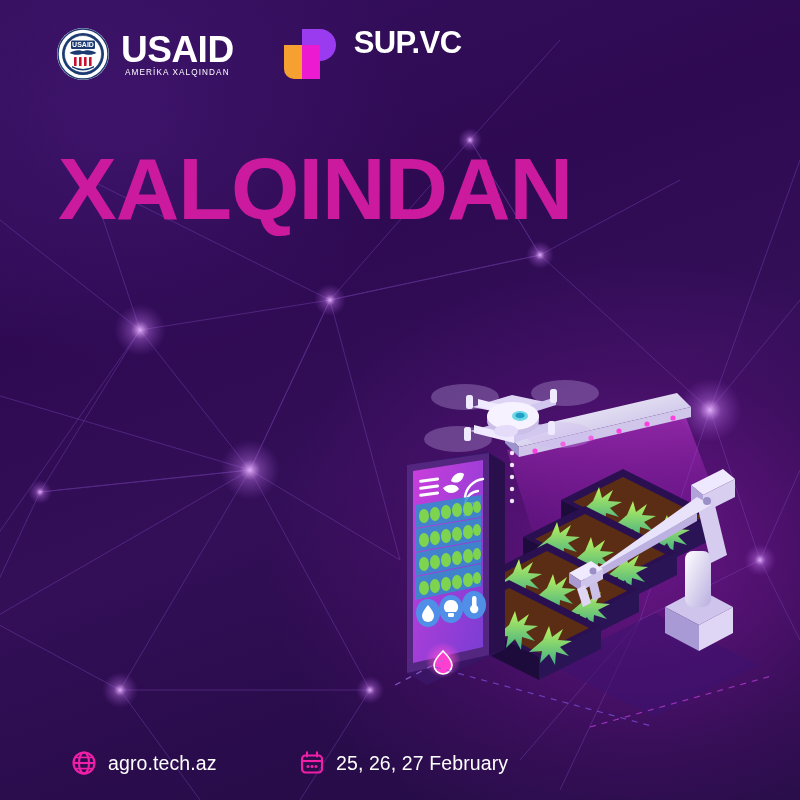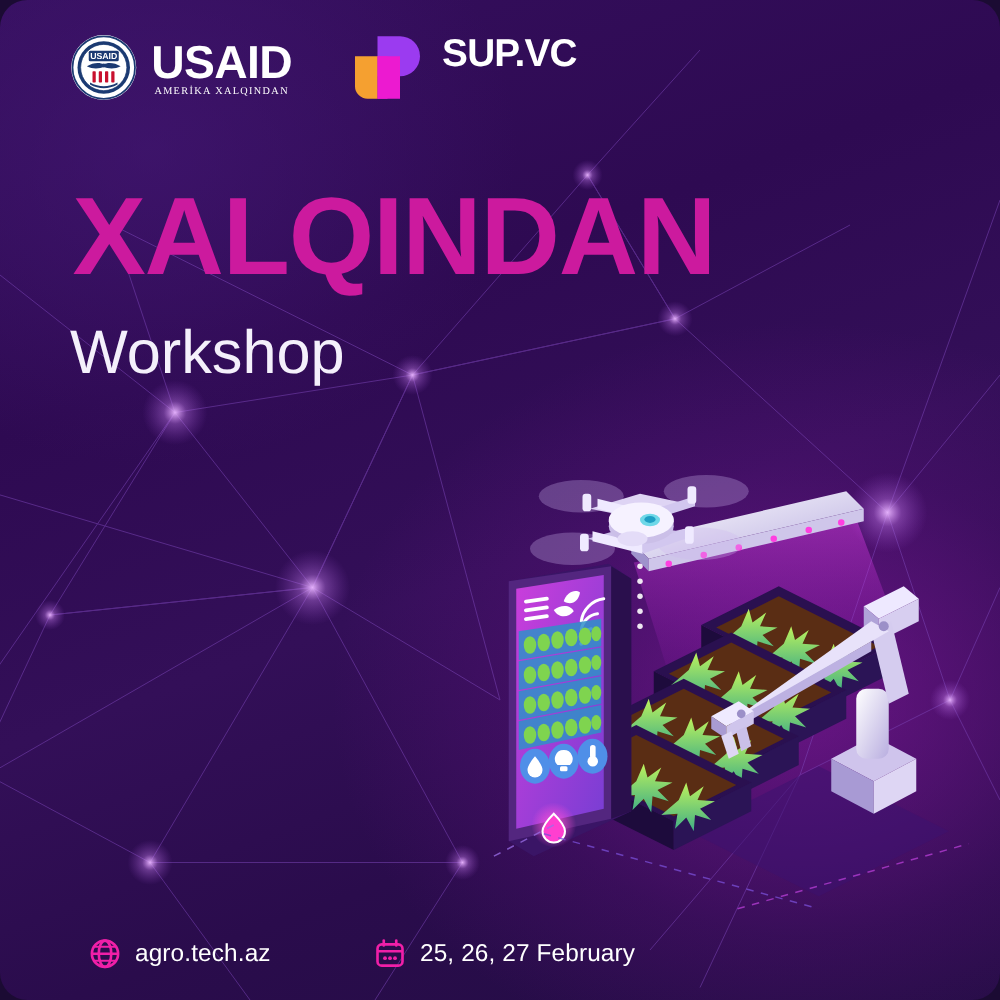--- a/index.html
+++ b/index.html
@@ -10,21 +10,20 @@
   #poster {
     position: relative;
     width: 800px;
     height: 800px;
     overflow: hidden;
     font-family: "Liberation Sans", sans-serif;
     background:
       radial-gradient(ellipse 520px 420px at 640px 560px, rgba(168,30,190,0.50) 0%, rgba(120,20,150,0.22) 45%, rgba(60,12,90,0.0) 72%),
       radial-gradient(ellipse 420px 360px at 120px 120px, rgba(70,25,120,0.55) 0%, rgba(45,12,82,0.0) 70%),
       linear-gradient(160deg, #350f5e 0%, #2e0a52 32%, #330f58 55%, #2a0c4c 75%, #230d44 100%);
-    border-radius: 22px;
   }
 
   
   .bg-net { position: absolute; inset: 0; }
 
   
   .header {
     position: absolute;
     top: 26px; left: 55px;
     display: flex;
@@ -39,21 +38,20 @@
     font-weight: bold;
     letter-spacing: -0.5px;
     line-height: 1;
   }
   .usaid-tag {
     color: #ffffff;
     font-size: 8.2px;
     letter-spacing: 1.1px;
     margin-top: 0;
     white-space: nowrap;
-    font-family: Liberation Serif, serif;
   }
   .supvc-lockup { display: flex; align-items: flex-start; gap: 16px; }
   .supvc-word {
     color: #ffffff;
     font-size: 31px;
     font-weight: bold;
     letter-spacing: -0.6px;
     line-height: 1;
   }
 
@@ -189,21 +187,20 @@
         <path d="M22 2 H40 A16 16 0 0 1 40 34 H22 Z" fill="#9b3bf0"></path>
         <rect x="22" y="18" width="18" height="34" fill="#ec1ad0"></rect>
         <path d="M4 18 H22 V52 H14 A10 10 0 0 1 4 42 Z" fill="#f5a030"></path>
         <rect x="22" y="18" width="8" height="34" fill="#ec1ad0"></rect>
       </svg>
       <div class="supvc-word">SUP.VC</div>
     </div>
   </div>
 
   <h1 class="title">XALQINDAN</h1>
-  <h2 class="subtitle">Workshop</h2>
 
   <svg class="illustration" viewBox="0 0 430 380">
     <defs>
       <linearGradient id="beam" x1="0" y1="0" x2="0" y2="1">
         <stop offset="0%" stop-color="#e040e8" stop-opacity="0.85"></stop>
         <stop offset="100%" stop-color="#a018c0" stop-opacity="0.05"></stop>
       </linearGradient>
       <linearGradient id="scrGrad" x1="0" y1="0" x2="1" y2="1">
         <stop offset="0%" stop-color="#d13fe0"></stop>
         <stop offset="100%" stop-color="#7a3fd8"></stop>

